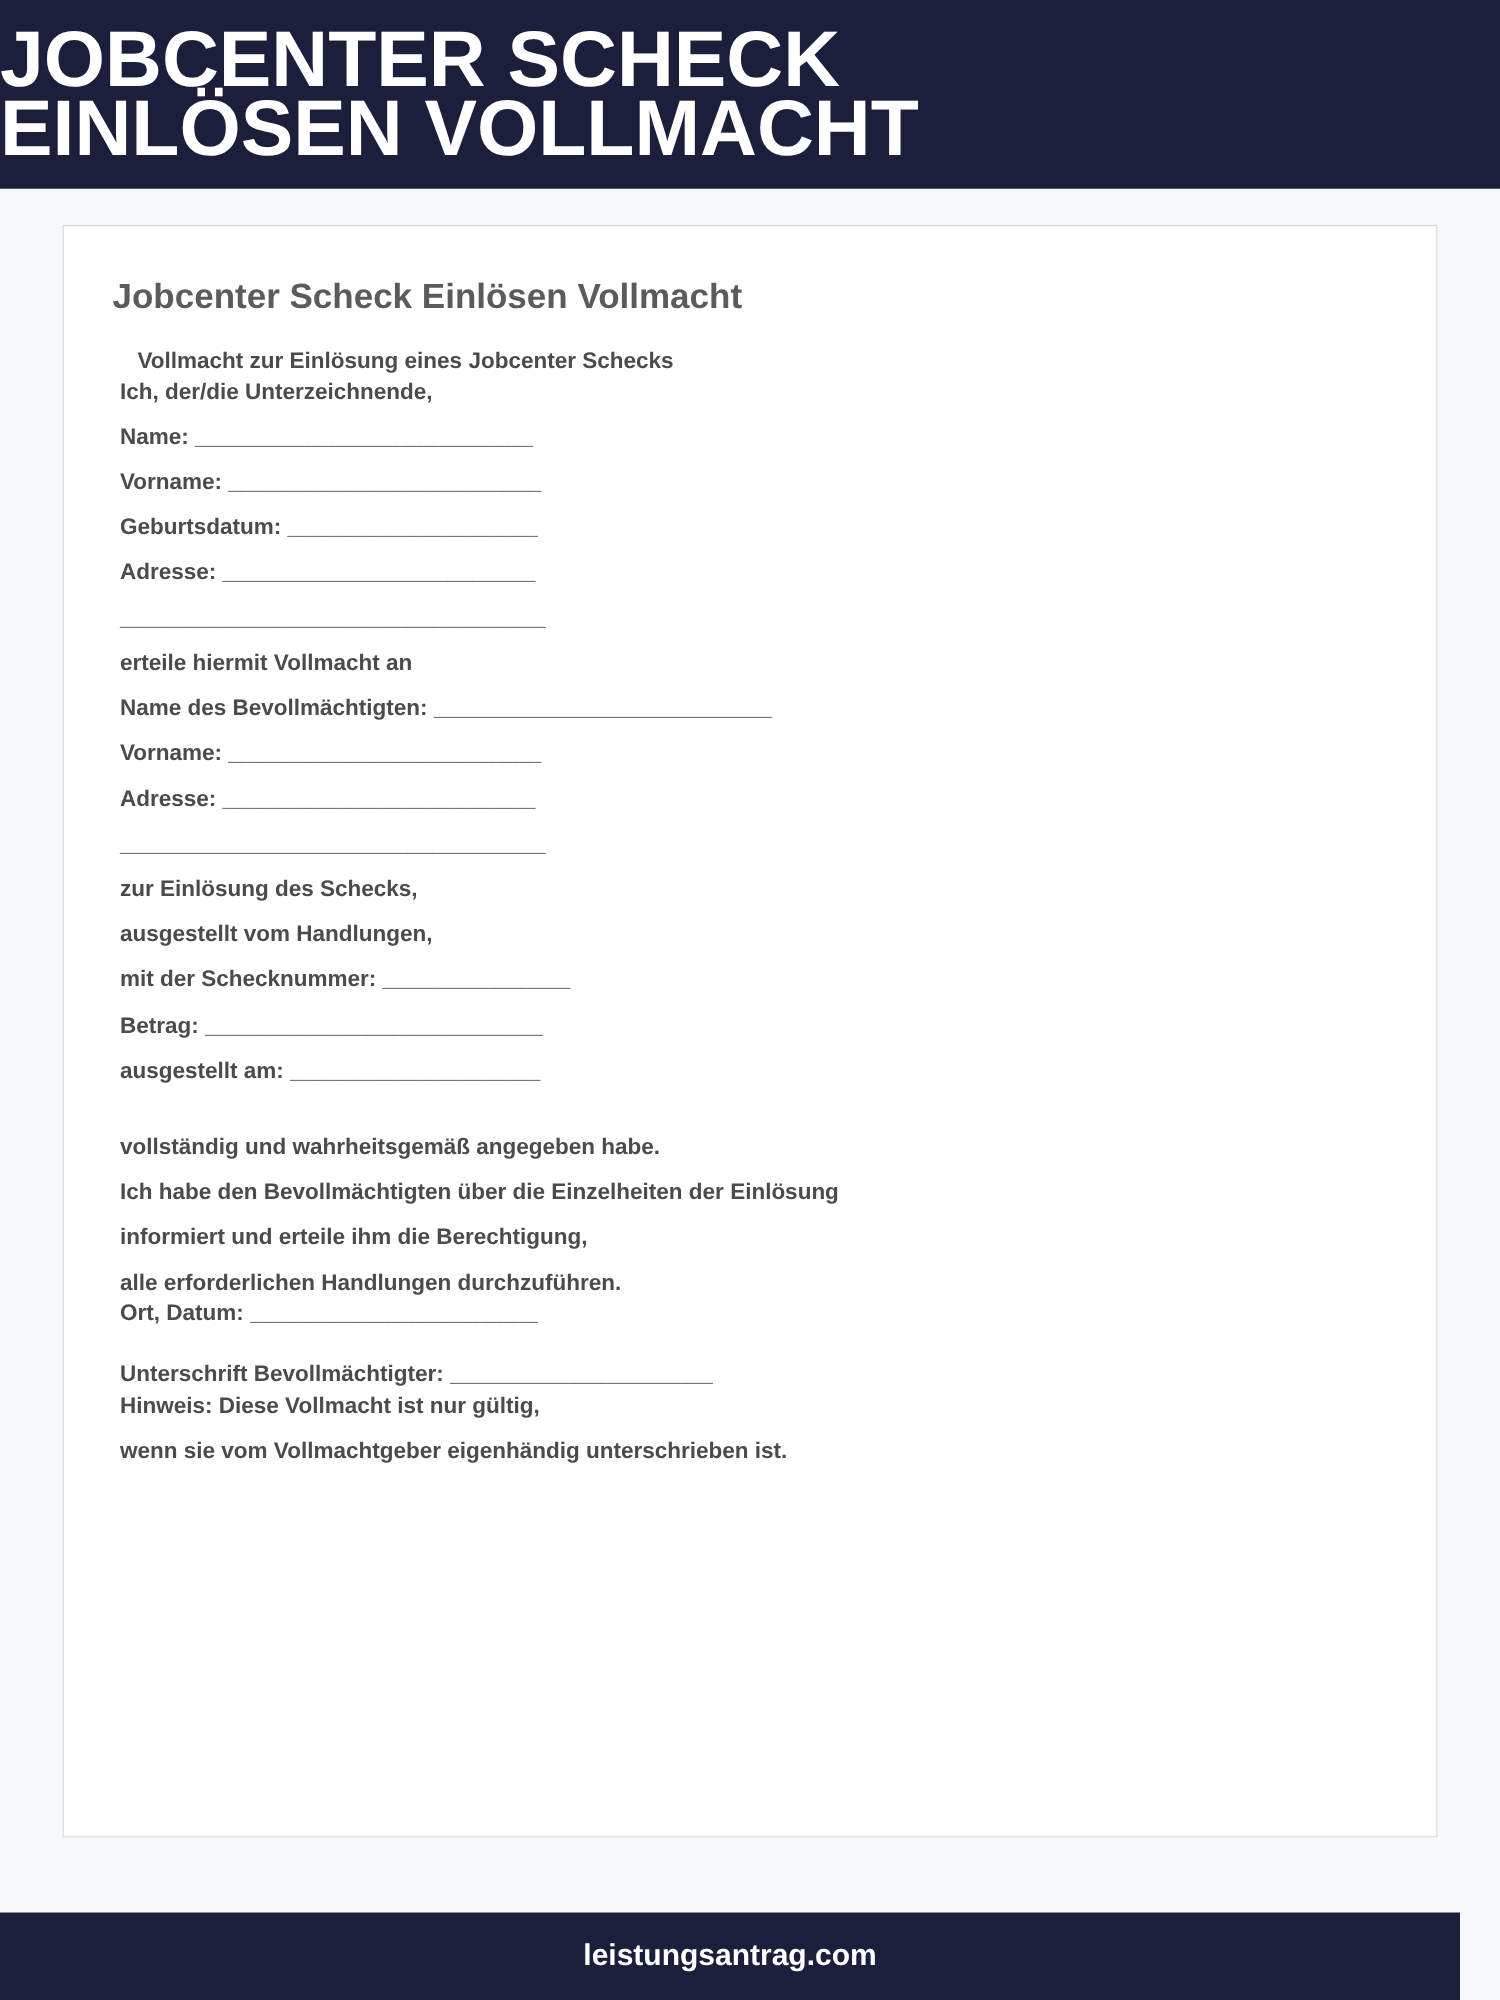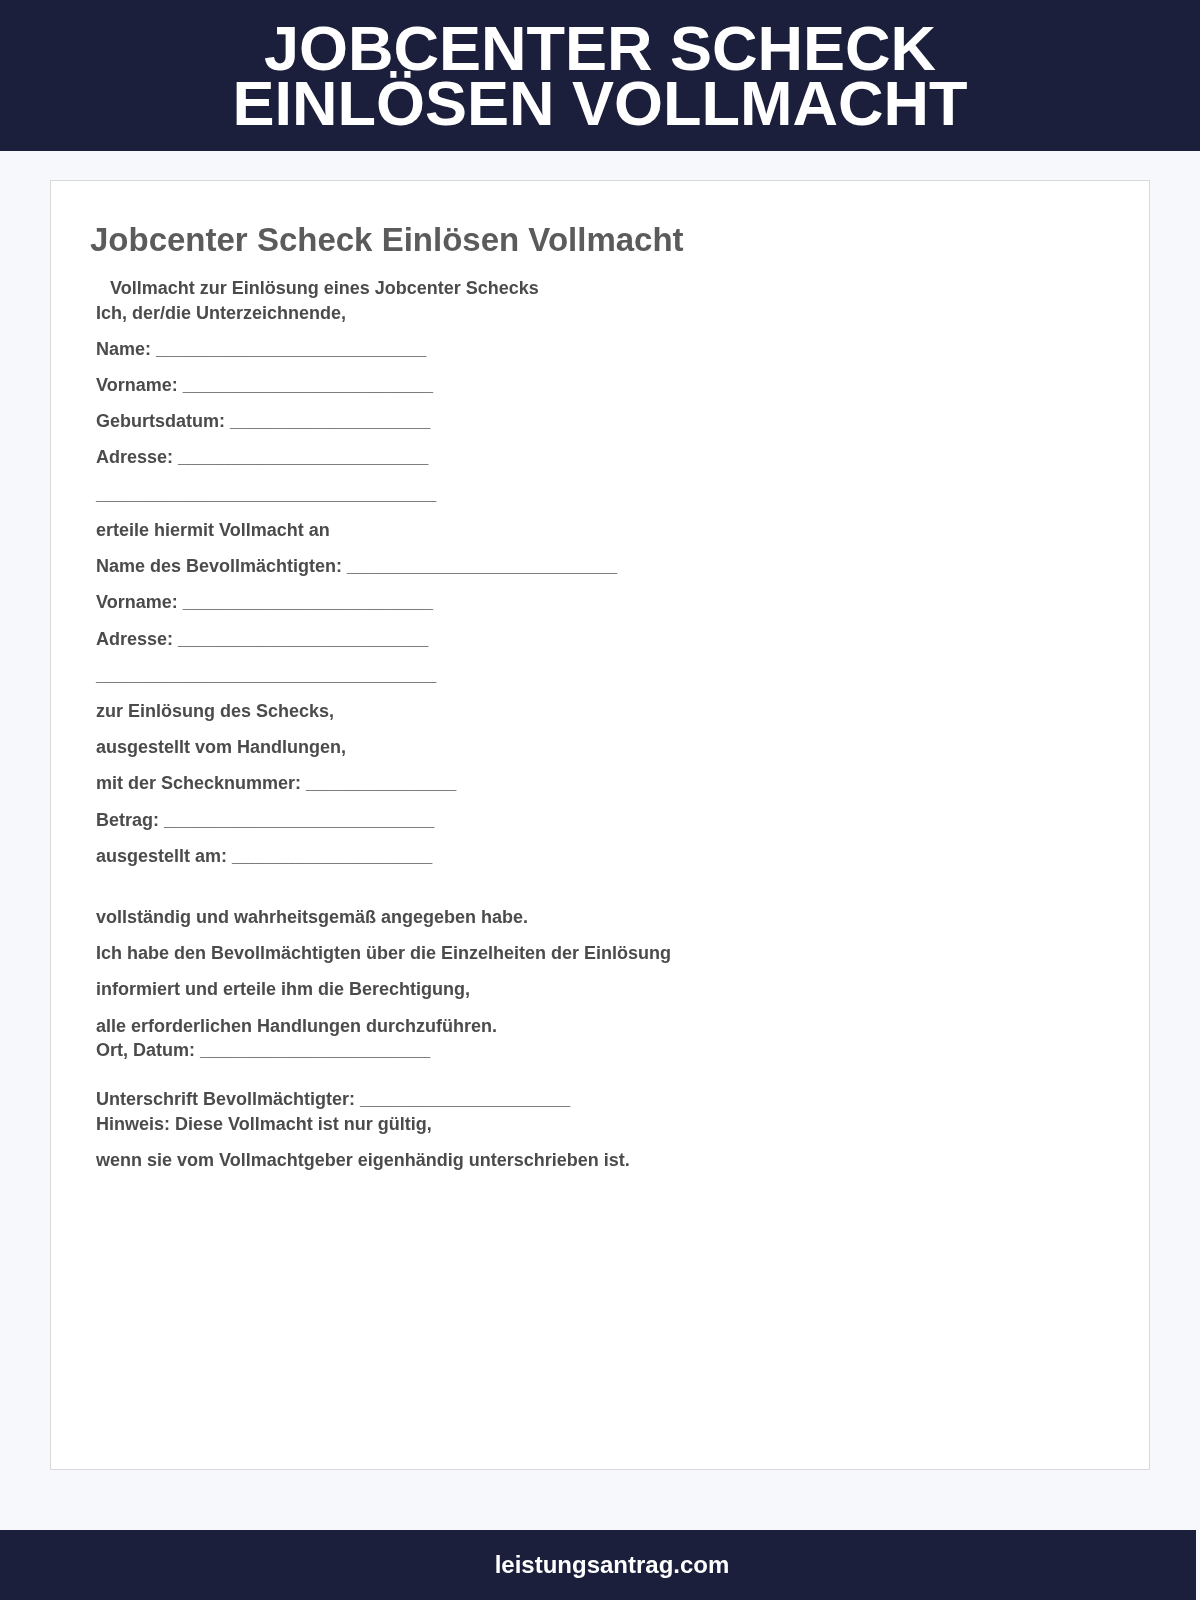--- a/index.html
+++ b/index.html
@@ -4,43 +4,43 @@
 <style>
   html, body { margin: 0; padding: 0; }
   body {
     width: 1200px; height: 1600px; position: relative; overflow: hidden;
     background: #f7f8fb;
     font-family: "Liberation Sans", sans-serif;
   }
   .header {
     position: absolute; left: 0; top: 0; width: 1200px; height: 151px;
     background: #1b1f3b; color: #ffffff;
-    display: flex; flex-direction: column; align-items: center; justify-content: center;
+    display: flex; flex-direction: column; align-items: flex-start; justify-content: center;
   }
   .header .line {
     font-weight: bold; font-size: 63px; line-height: 55px; letter-spacing: 0px;
     text-align: center; white-space: nowrap;
   }
   .card {
     position: absolute; left: 50px; top: 180px; width: 1100px; height: 1290px;
     background: #ffffff; border: 1px solid #d9d9d9; box-sizing: border-box;
   }
   .card .title {
     position: absolute; left: 39px; top: 40px;
-    font-size: 33px; font-weight: bold; color: #5b5b5b; white-space: nowrap;
+    font-size: 28px; font-weight: bold; color: #5b5b5b; white-space: nowrap;
   }
   .row {
     position: absolute; left: 45px; white-space: pre;
     font-size: 18px; font-weight: bold; color: #4b4b4b; line-height: 22px;
   }
   .row.sub { left: 39px; margin-left: 20px; }
   .footer {
     position: absolute; left: 0; top: 1530px; width: 1168px; height: 70px;
     background: #1b1f3b; color: #ffffff;
-    display: flex; align-items: center; justify-content: center; padding-left: 28px;
+    display: flex; align-items: center; justify-content: center;
   }
   .footer .site { font-size: 24px; font-weight: bold; }
 </style>
 </head>
 <body>
 
 <div class="header">
   <div class="line">JOBCENTER SCHECK</div>
   <div class="line">EINLÖSEN VOLLMACHT</div>
 </div>

